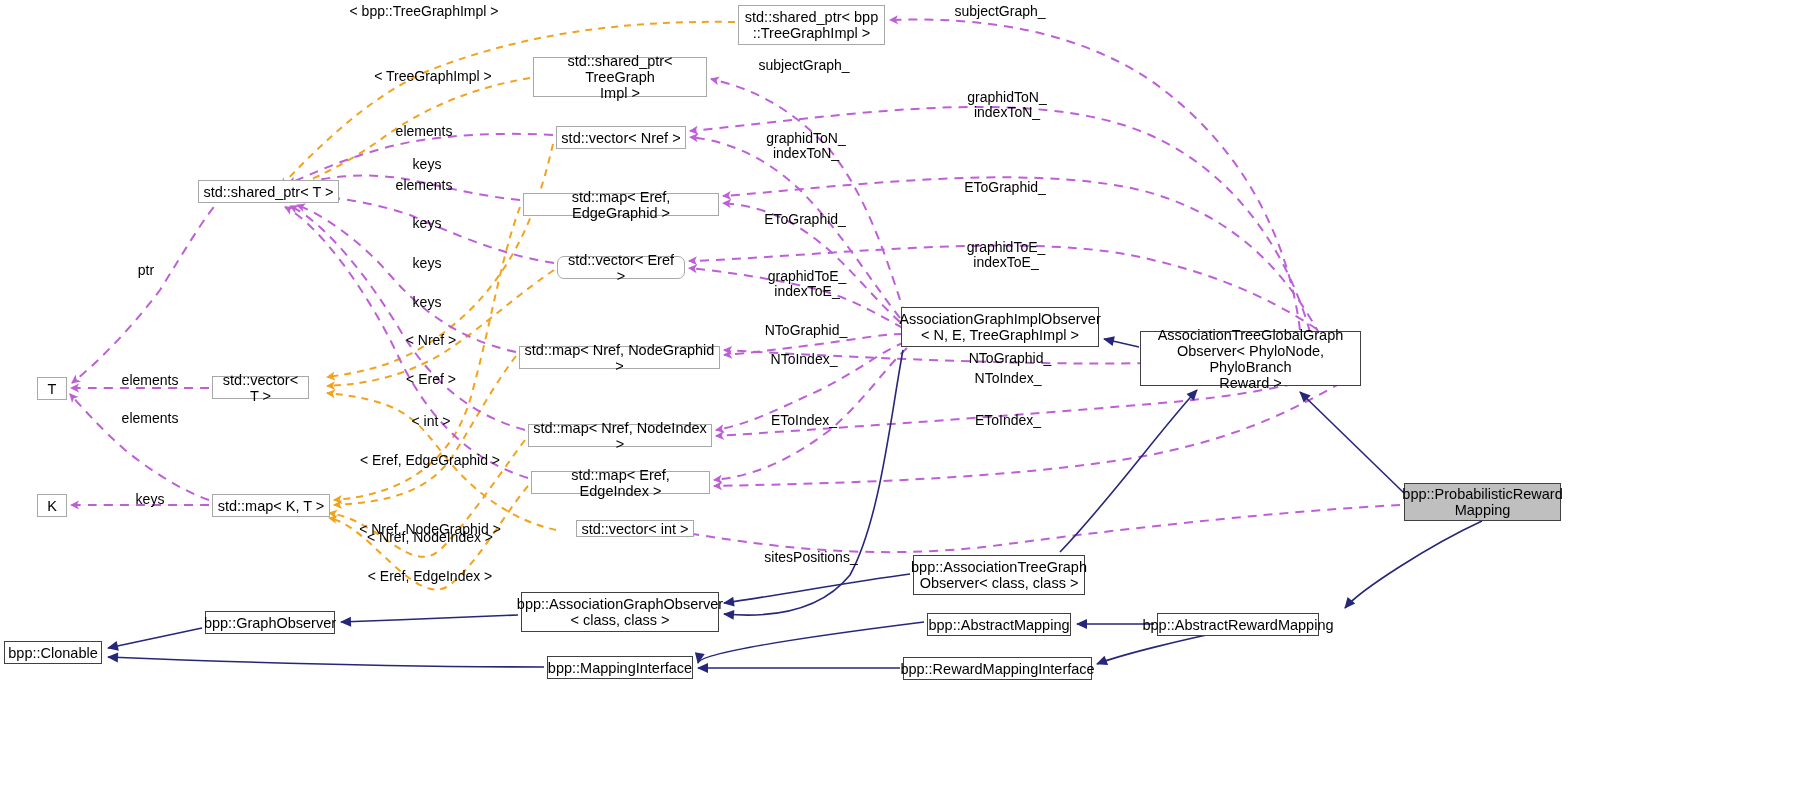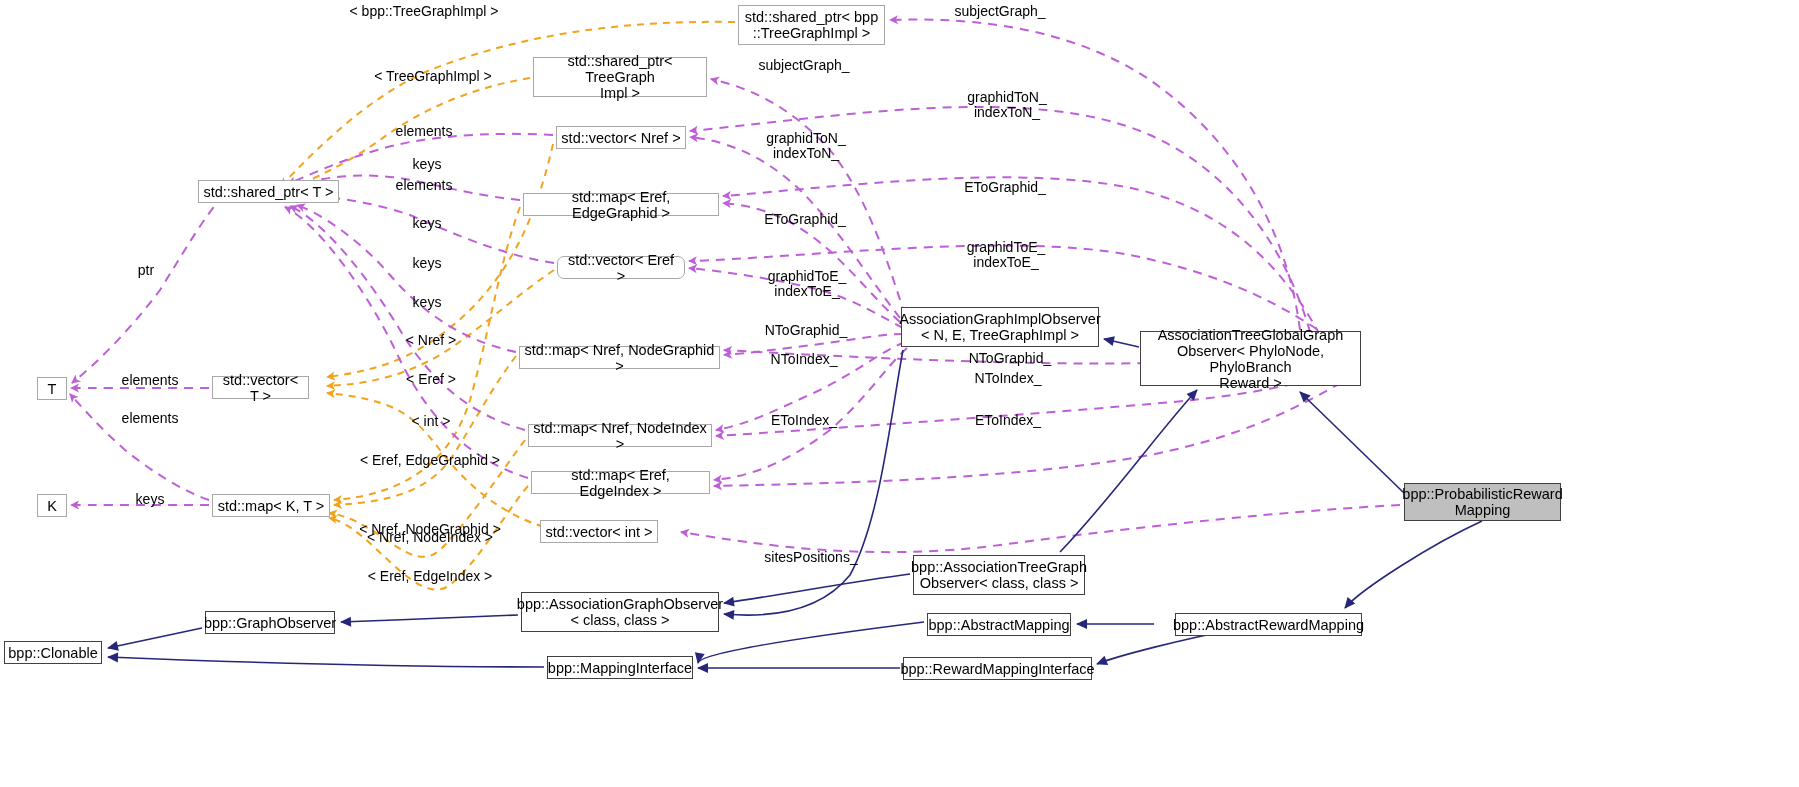--- a/index.html
+++ b/index.html
@@ -148,28 +148,28 @@
 Observer&lt; PhyloNode, PhyloBranch
 Reward &gt;</div>
   <div class="node" style="left: 37px; top: 377px; width: 30px; height: 23px;">T</div>
   <div class="node" style="left: 212px; top: 376px; width: 97px; height: 23px;">std::vector&lt; T &gt;</div>
   <div class="node" style="left: 528px; top: 424px; width: 184px; height: 23px;">std::map&lt; Nref, NodeIndex &gt;</div>
   <div class="node" style="left: 531px; top: 471px; width: 179px; height: 23px;">std::map&lt; Eref, EdgeIndex &gt;</div>
   <div class="node highlight" style="left: 1404px; top: 483px; width: 157px; height: 38px;">bpp::ProbabilisticReward
 Mapping</div>
   <div class="node" style="left: 37px; top: 494px; width: 30px; height: 23px;">K</div>
   <div class="node" style="left: 212px; top: 494px; width: 118px; height: 23px;">std::map&lt; K, T &gt;</div>
-  <div class="node" style="left: 540px; top: 520px; width: 118px; height: 23px;">std::vector&lt; int &gt;</div>
+  <div class="node" style="left: 576px; top: 520px; width: 118px; height: 17px;">std::vector&lt; int &gt;</div>
   <div class="node strong" style="left: 913px; top: 555px; width: 172px; height: 40px;">bpp::AssociationTreeGraph
 Observer&lt; class, class &gt;</div>
   <div class="node strong" style="left: 521px; top: 592px; width: 198px; height: 40px;">bpp::AssociationGraphObserver
 &lt; class, class &gt;</div>
   <div class="node strong" style="left: 205px; top: 611px; width: 130px; height: 23px;">bpp::GraphObserver</div>
   <div class="node strong" style="left: 927px; top: 613px; width: 144px; height: 23px;">bpp::AbstractMapping</div>
-  <div class="node strong" style="left: 1157px; top: 613px; width: 187px; height: 23px; margin-left: 18px;">bpp::AbstractRewardMapping</div>
+  <div class="node strong" style="left: 1157px; top: 613px; width: 162px; height: 23px;">bpp::AbstractRewardMapping</div>
   <div class="node strong" style="left: 4px; top: 641px; width: 98px; height: 23px;">bpp::Clonable</div>
   <div class="node strong" style="left: 547px; top: 656px; width: 146px; height: 23px;">bpp::MappingInterface</div>
   <div class="node strong" style="left: 903px; top: 657px; width: 189px; height: 23px;">bpp::RewardMappingInterface</div>
 
   <div class="edge-label" style="left: 424px; top: 11px;">&lt; bpp::TreeGraphImpl &gt;</div>
   <div class="edge-label" style="left: 1000px; top: 11px;">subjectGraph_</div>
   <div class="edge-label" style="left: 433px; top: 76px;">&lt; TreeGraphImpl &gt;</div>
   <div class="edge-label" style="left: 804px; top: 65px;">subjectGraph_</div>
   <div class="edge-label" style="left: 1007px; top: 105px;">graphidToN_
 indexToN_</div>

